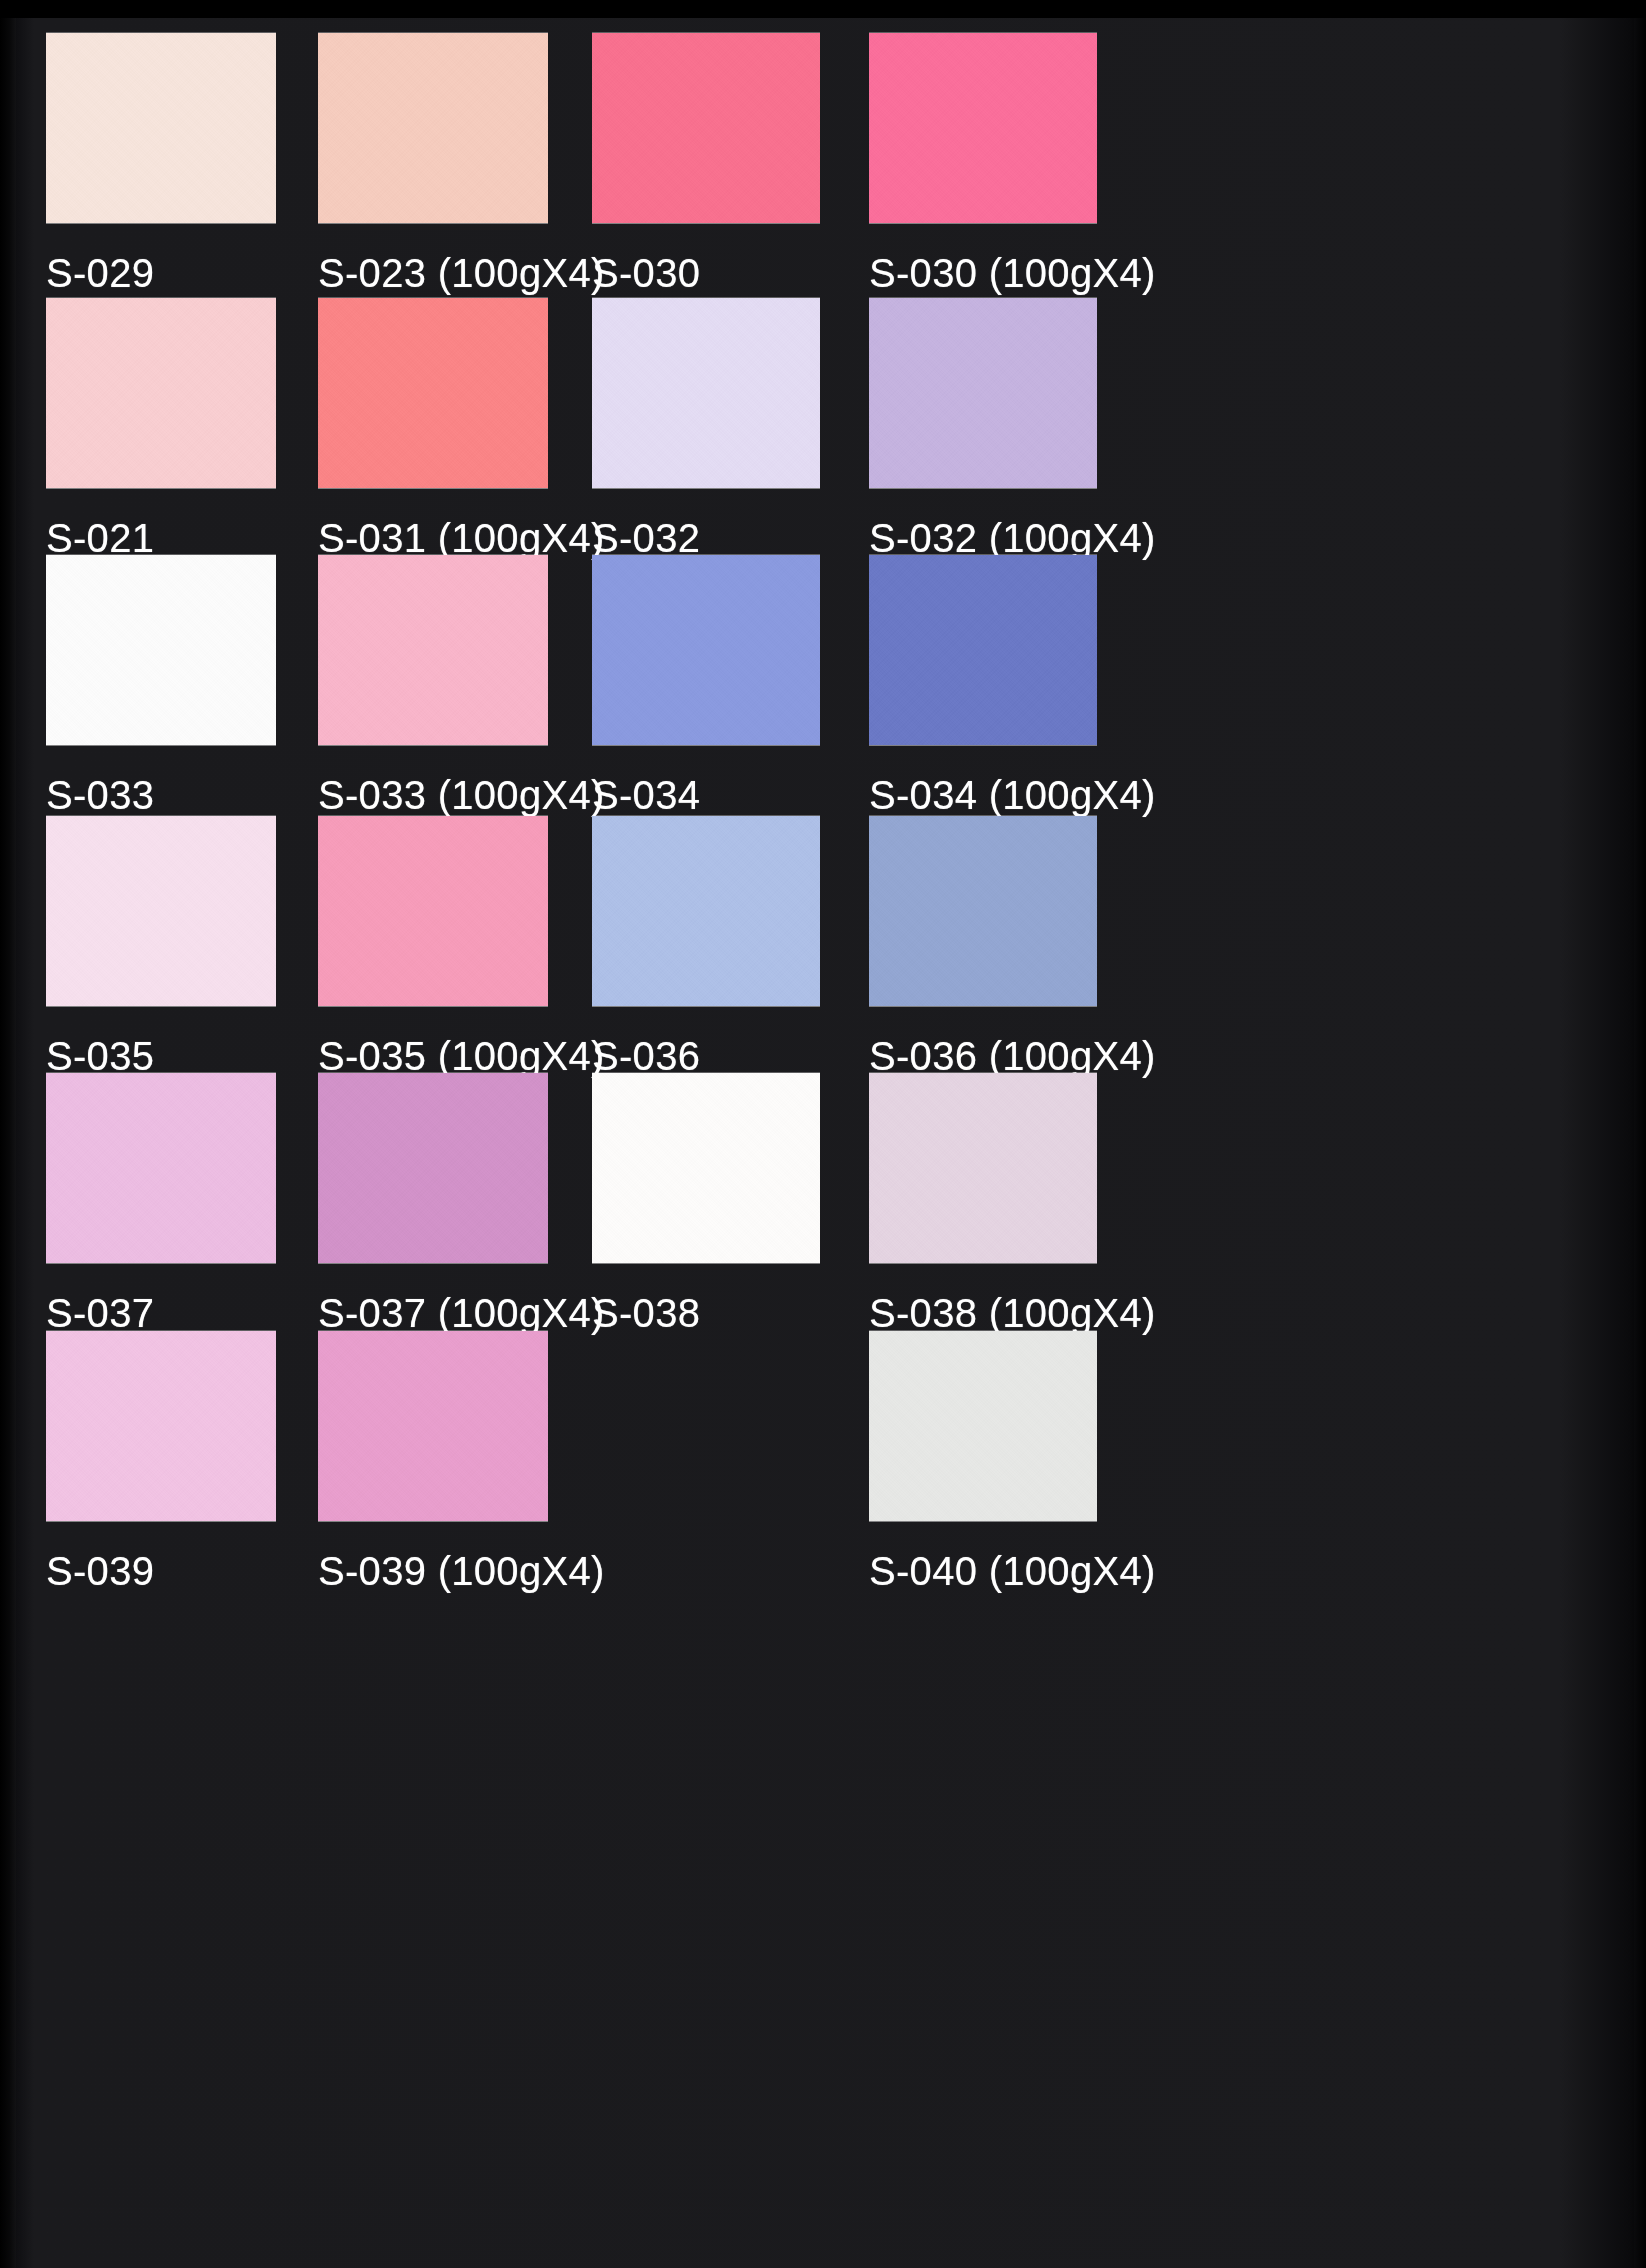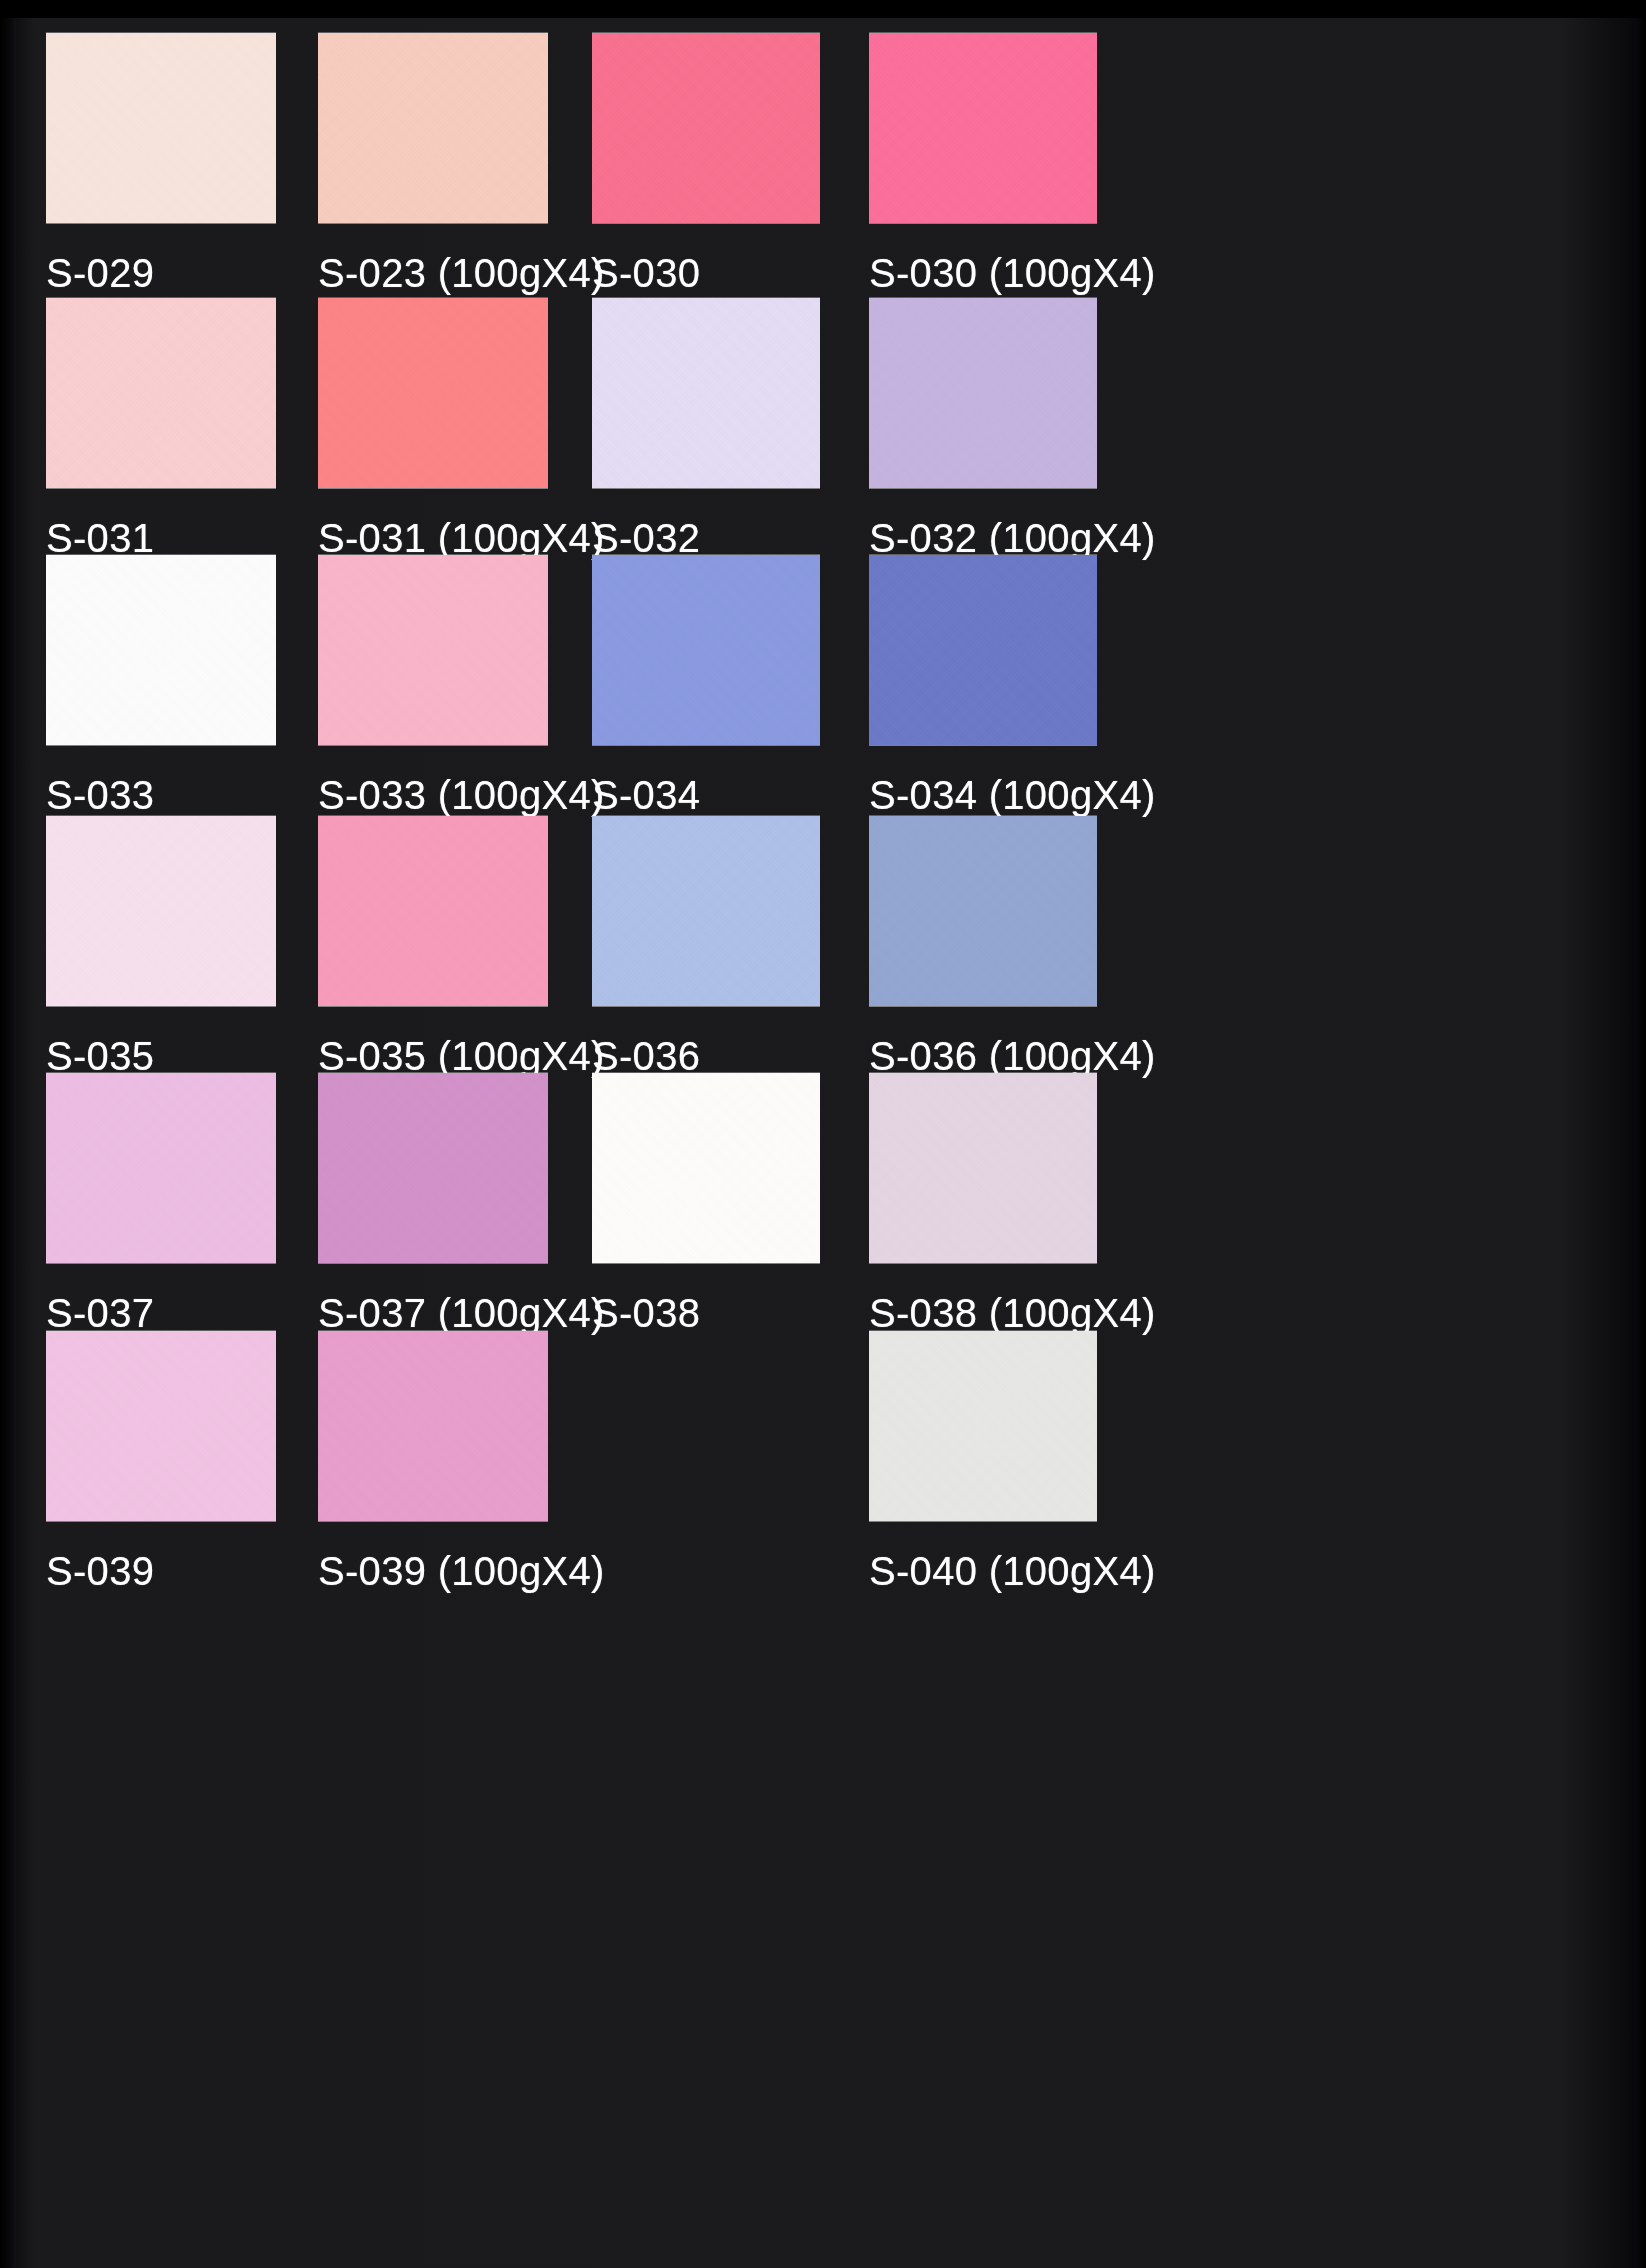--- a/index.html
+++ b/index.html
@@ -112,21 +112,21 @@
       <div class="swatch-cell" style="left: 592px; top: 33px; width: 228px; height: 270px;">
         <div class="swatch-chip" title="S-030" style="width: 228px; height: 190px; background-color: rgb(249, 112, 143);"></div>
         <div class="swatch-label" style="top: 218px;">S-030</div>
       </div>
       <div class="swatch-cell" style="left: 869px; top: 33px; width: 228px; height: 270px;">
         <div class="swatch-chip" title="S-030 (100gX4)" style="width: 228px; height: 190px; background-color: rgb(251, 110, 155);"></div>
         <div class="swatch-label" style="top: 218px;">S-030 (100gX4)</div>
       </div>
       <div class="swatch-cell" style="left: 46px; top: 298px; width: 230px; height: 270px;">
         <div class="swatch-chip" title="S-031" style="width: 230px; height: 190px; background-color: rgb(249, 206, 209);"></div>
-        <div class="swatch-label" style="top: 218px;">S-031</div>
+        <div class="swatch-label" style="top: 218px;">S-021</div>
       </div>
       <div class="swatch-cell" style="left: 318px; top: 298px; width: 230px; height: 270px;">
         <div class="swatch-chip" title="S-031 (100gX4)" style="width: 230px; height: 190px; background-color: rgb(251, 132, 134);"></div>
         <div class="swatch-label" style="top: 218px;">S-031 (100gX4)</div>
       </div>
       <div class="swatch-cell" style="left: 592px; top: 298px; width: 228px; height: 270px;">
         <div class="swatch-chip" title="S-032" style="width: 228px; height: 190px; background-color: rgb(228, 220, 244);"></div>
         <div class="swatch-label" style="top: 218px;">S-032</div>
       </div>
       <div class="swatch-cell" style="left: 869px; top: 298px; width: 228px; height: 270px;">

